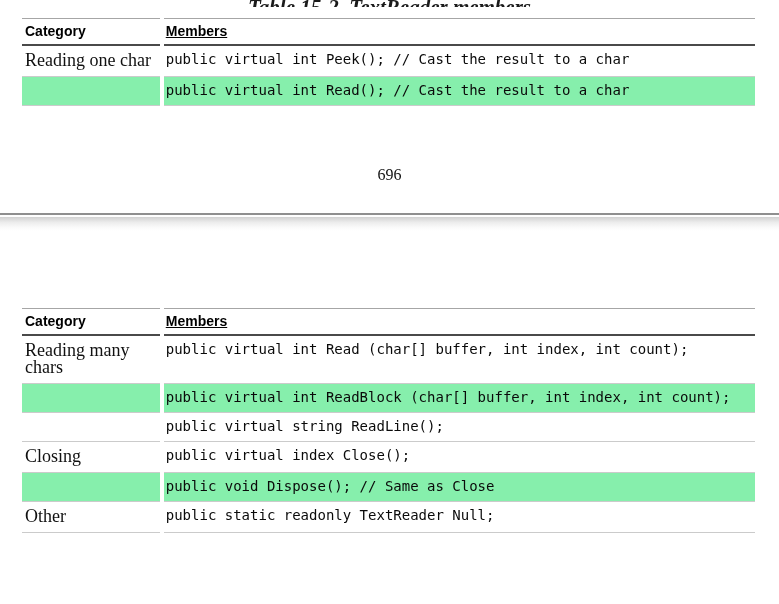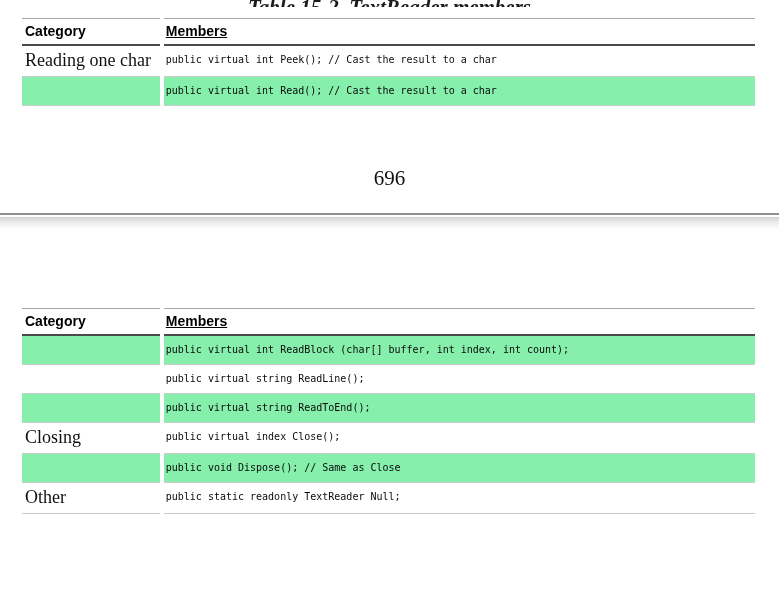--- a/index.html
+++ b/index.html
@@ -39,21 +39,21 @@
     line-height: 21px;
     color: #1a1a1a;
     white-space: nowrap;
   }
   .page-number {
     position: absolute;
     left: 0; top: 166px;
     width: 779px;
     text-align: center;
     font-family: "Liberation Serif", serif;
-    font-size: 21px;
+    font-size: 16px;
     color: #111111;
   }
 
   
   .page-gap {
     position: absolute;
     left: 0; top: 217px;
     width: 779px; height: 14px;
     background: linear-gradient(to bottom, #d2d2d2 0%, #ededed 40%, #fafafa 75%, #ffffff 100%);
   }
@@ -98,21 +98,21 @@
   }
   table.mtable td.cat {
     font-family: "Liberation Serif", serif;
     font-size: 18px;
     line-height: 17px;
     padding-left: 3px;
     color: #111111;
   }
   table.mtable td.code {
     font-family: "DejaVu Sans Mono", monospace;
-    font-size: 10px;
+    font-size: 14px;
     line-height: 15px;
     padding-left: 2px;
     white-space: pre;
     color: #0a0a0a;
   }
   tr.stripe td { background: #86efac; }
 </style>
 </head>
 <body>
 
@@ -159,31 +159,31 @@
           <col class="c-cat">
           <col class="c-code">
         </colgroup>
       <thead>
         <tr>
           <th class="h-cat">Category</th>
           <th class="h-code">Members</th>
         </tr>
       </thead>
       <tbody>
+        <tr>
+          <td class="cat">Reading many chars</td>
+          <td class="code">public virtual int Read (char[] buffer, int index, int count);</td>
+        </tr>
         <tr class="stripe">
           <td class="cat"></td>
           <td class="code">public virtual int ReadBlock (char[] buffer, int index, int count);</td>
         </tr>
         <tr>
           <td class="cat"></td>
           <td class="code">public virtual string ReadLine();</td>
-        </tr>
-        <tr class="stripe">
-          <td class="cat"></td>
-          <td class="code">public virtual string ReadToEnd();</td>
         </tr>
         <tr>
           <td class="cat">Closing</td>
           <td class="code">public virtual index Close();</td>
         </tr>
         <tr class="stripe">
           <td class="cat"></td>
           <td class="code">public void Dispose(); // Same as Close</td>
         </tr>
         <tr>

